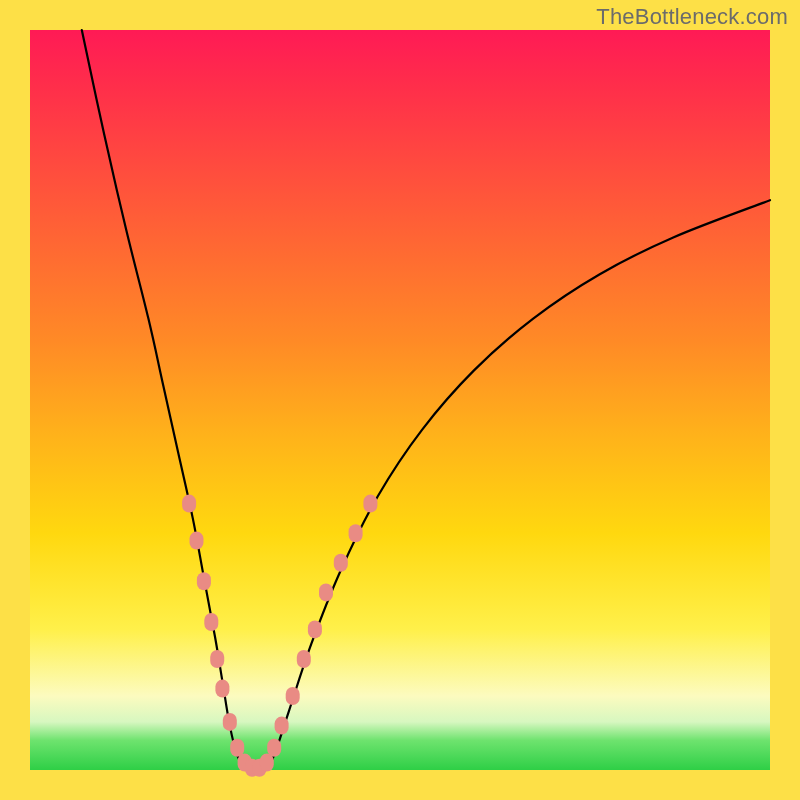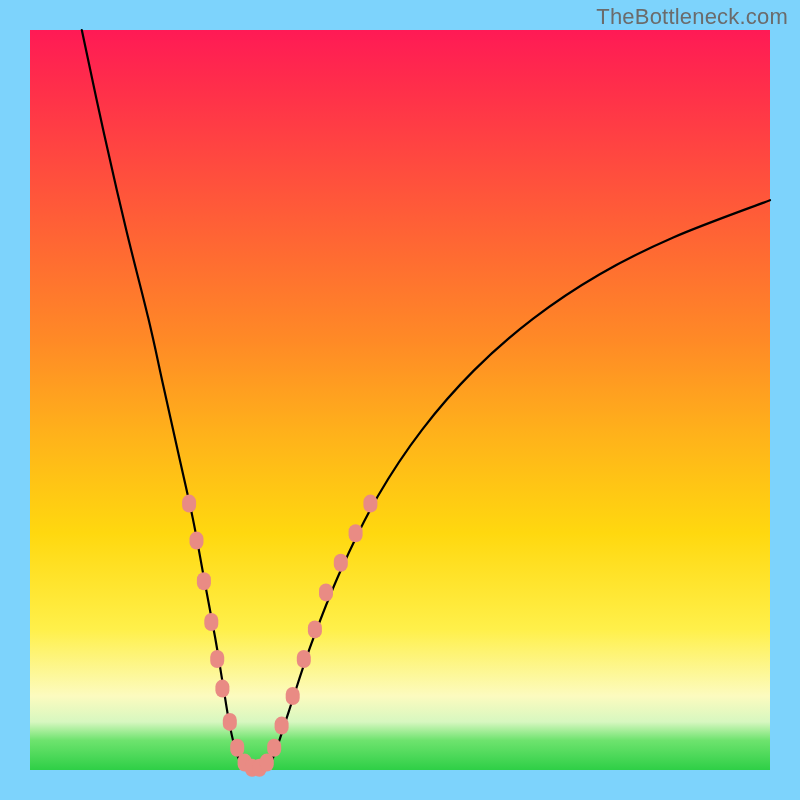--- a/index.html
+++ b/index.html
@@ -8,21 +8,21 @@
     width: 800px;
     height: 800px;
     background: #000;
     overflow: hidden;
     font-family: Arial, Helvetica, sans-serif;
   }
   .frame {
     position: relative;
     width: 800px;
     height: 800px;
-    background: #7dd3fc;
+    background: #fde047;
   }
   .plot {
     position: absolute;
     left: 30px;
     top: 30px;
     width: 740px;
     height: 740px;
     
     background: linear-gradient(to bottom,
       #ff1a55 0%,

